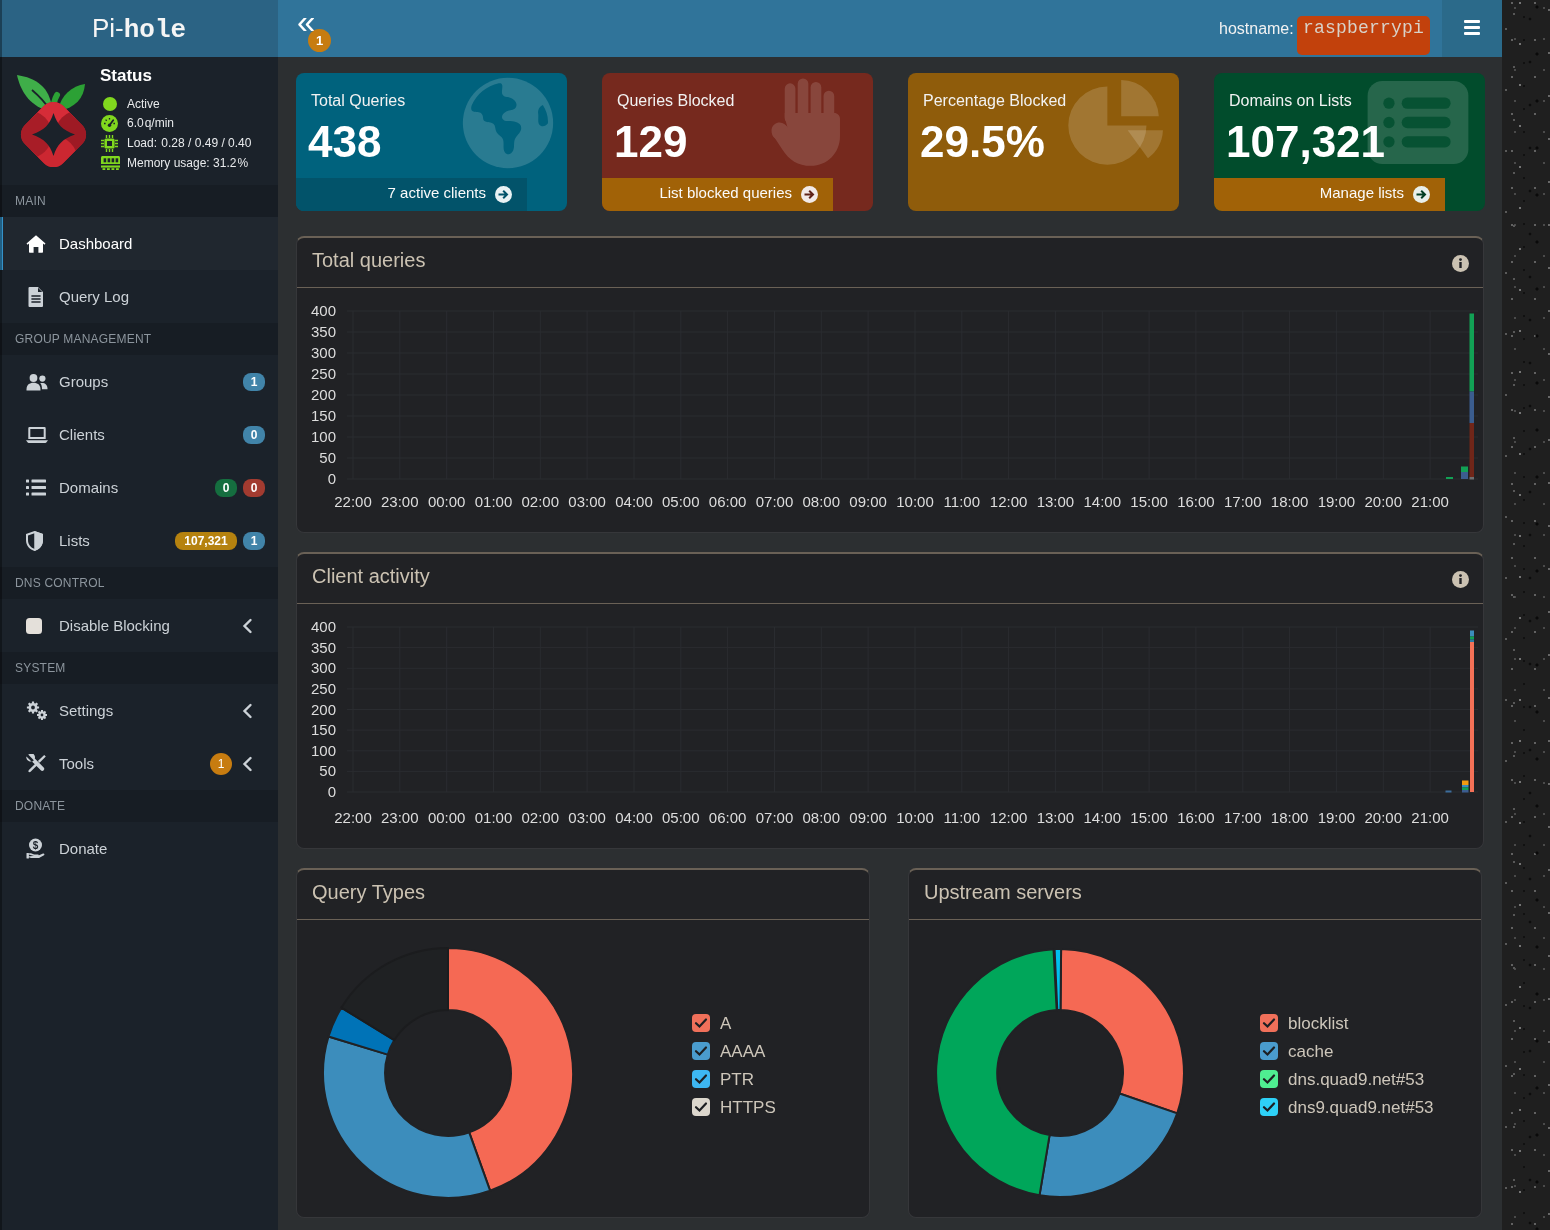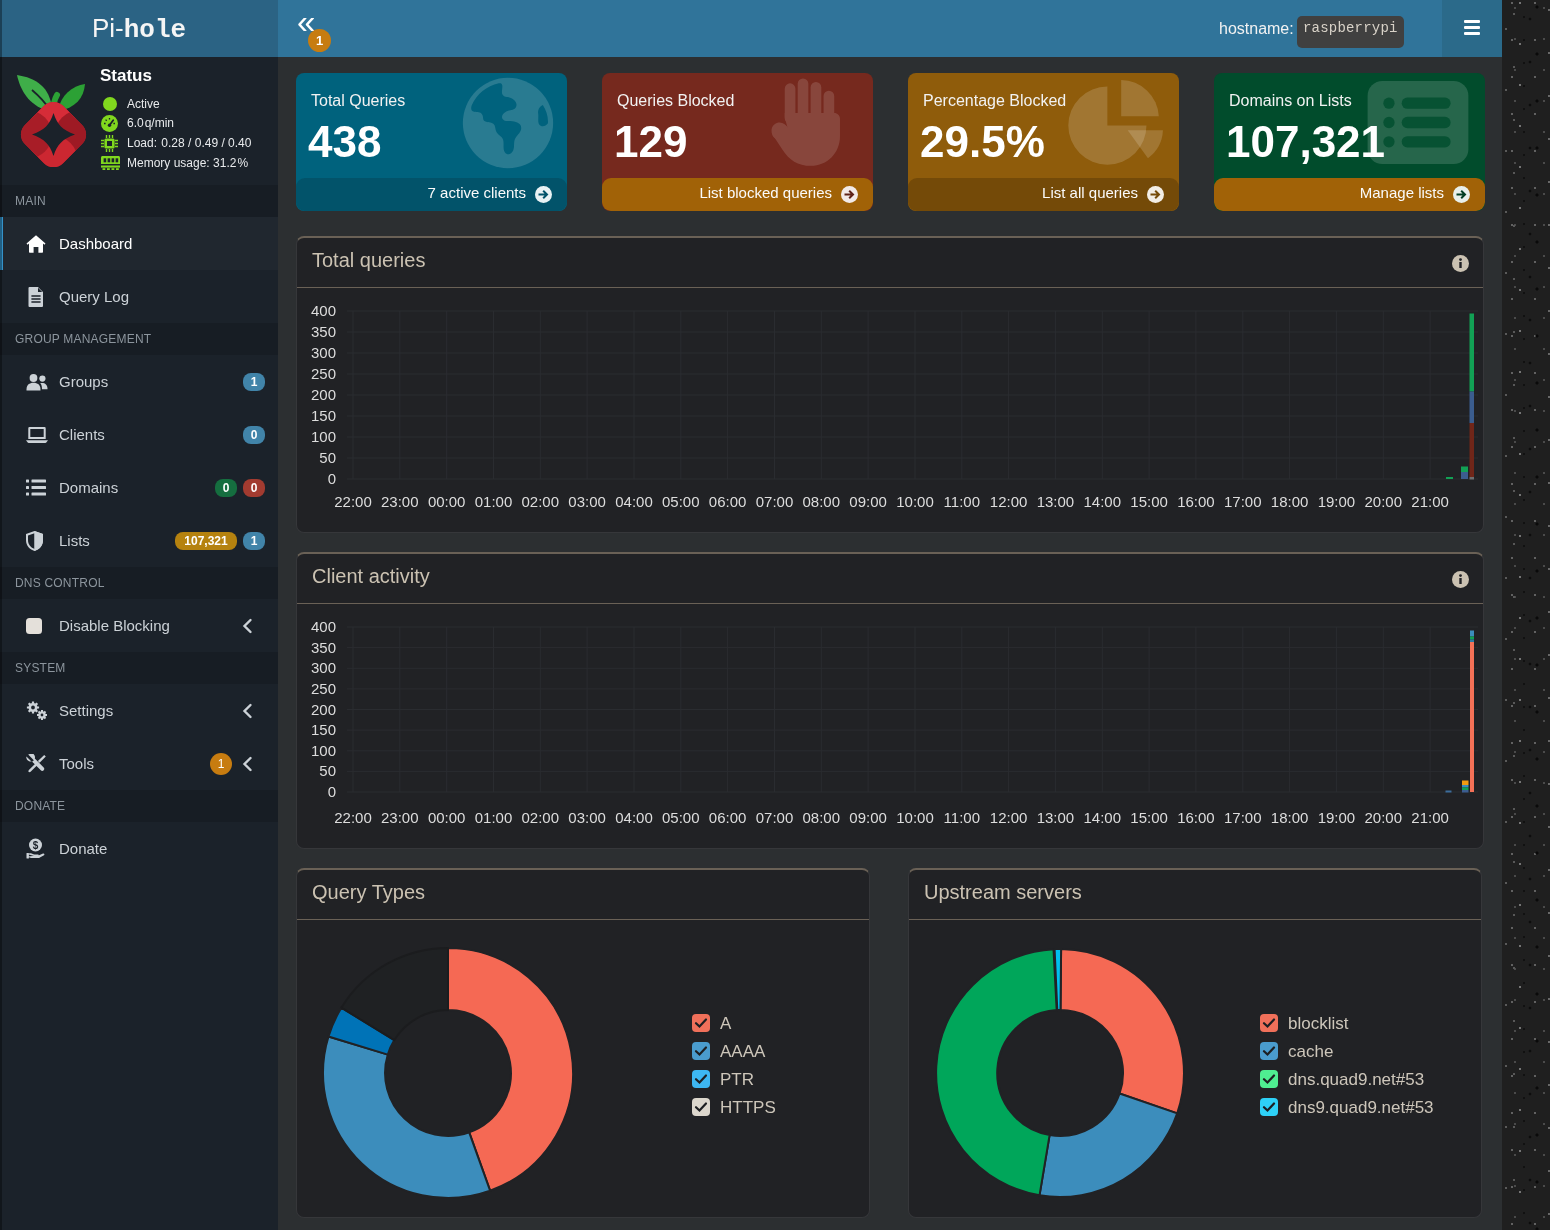--- a/index.html
+++ b/index.html
@@ -23,21 +23,21 @@
 .abs { position:absolute; }
 #app { position:absolute; left:0; top:0; width:1502px; height:1230px; background:#2c2f31; }
 
 
 #navbar { position:absolute; left:0; top:0; width:1502px; height:57px; background:#30749a; }
 #logo { position:absolute; left:0; top:0; width:278px; height:57px; background:#2b6384; color:#f5f5f5; text-align:center; line-height:57px; font-size:26px; font-weight:300; }
 #logo b { font-weight:700;font-family:Liberation Mono, monospace; }
 #collapse { position:absolute; left:297px; top:5px; color:#fff; font-size:33px; line-height:33px; font-weight:400; }
 #navbadge { position:absolute; left:308px; top:29px; width:23px; height:23px; border-radius:50%; background:#c77c10; color:#fff; font-size:13px; font-weight:700; text-align:center; line-height:23px; }
 .hostname-wrap { position:absolute; left:1219px; top:0; height:57px; line-height:57px; color:#f2f2f2; font-size:16px; }
-#hostcode { position:absolute; left:1297px; top:16px; height:32px; background:#404040; border-radius:5px; color:#d8d2c8; font-family:"Liberation Mono", monospace; font-size:14px; line-height:24px; padding:0 6px; letter-spacing:0.2px; }
+#hostcode { position:absolute; left:1297px; top:16px; height:39px; background:#c2410c; border-radius:5px; color:#d8d2c8; font-family:"Liberation Mono", monospace; font-size:18px; line-height:24px; padding:0 6px; letter-spacing:0.2px; }
 #burger { position:absolute; left:1442px; top:0; width:60px; height:57px; background:#2b6a8a; }
 #burger .bar { position:absolute; left:22px; width:16px; height:3px; background:#fff; border-radius:1px; }
 
 
 #sidebar { position:absolute; left:0; top:57px; width:278px; height:1173px; background:#1b222a; }
 #status-title { position:absolute; left:100px; top:9px; color:#fff; font-weight:700; font-size:17px; }
 .strow { position:absolute; left:127px; color:#e8eaec; font-size:12px; }
 .sticon { position:absolute; left:103px; }
 .band { position:absolute; left:0; width:278px; height:32px; background:#171d24; color:#8c959d; font-size:12px; line-height:32px; padding-left:15px; letter-spacing:0.2px; }
 .mitem { position:absolute; left:0; width:278px; height:53px; color:#ccd2d7; font-size:15px; }
@@ -47,21 +47,21 @@
 .micon { position:absolute; left:26px; top:17px; width:20px; height:20px; }
 .mitem.active .micon { left:23px; }
 .badge { position:absolute; top:18px; height:18px; border-radius:8px; color:#fff; font-size:12px; font-weight:700; line-height:18px; text-align:center; }
 .chev { position:absolute; left:241px; top:19px; width:12px; height:16px; }
 
 
 .card { position:absolute; top:73px; width:271px; height:138px; border-radius:8px; color:#fff; overflow:hidden; }
 .card .ttl { position:absolute; left:15px; top:85px; font-size:16px; color:#f2f2f2; }
 .card .ttl { top:19px; }
 .card .num { position:absolute; left:12px; top:44px; font-size:44px; font-weight:700; letter-spacing:0px; }
-.card .foot { position:absolute; left:0; bottom:0; width:271px; height:33px;border-radius:9px; }
+.card .foot { position:absolute; left:0; bottom:0; width:231px; height:33px; }
 .card .foottext { position:absolute; right:41px; top:6px; font-size:15px; color:#fbfbfb; }
 .ghost { position:absolute; opacity:1; }
 
 
 .panel { position:absolute; left:296px; width:1188px; background:#212225; border:1px solid #36373a; border-top:2px solid #6a6156; border-radius:8px; }
 .panel .phead { position:absolute; left:15px; top:11px; font-size:20px; color:#cbc2b2; }
 .panel .pinfo { position:absolute; right:14px; top:17px; }
 .panel .pdivider { position:absolute; left:0; top:49px; width:100%; height:1px; background:#6a6156; }
 .halfpanel { width:574px; }
 .legend-row { position:absolute; font-size:17px; color:#cdc6ba; }
@@ -298,27 +298,20 @@
     </div>
   </div>
   <div class="card" style="left:908px;background:#8f5c0b">
     <svg class="ghost" style="left:160px;top:4px" width="97" height="93" viewBox="0 0 33 31" fill="rgba(255,255,255,0.16)">
       <path d="M13.4 2.9 A13.3 13.3 0 1 0 26.7 16.2 L13.4 16.2 Z"></path>
       <path d="M18.1 13 V0.7 A13 13 0 0 1 30.9 13 Z"></path>
       <path d="M20.3 17.8 H32.3 A12.5 12.5 0 0 1 27.2 27.3 Z"></path>
     </svg>
     <div class="ttl">Percentage Blocked</div>
     <div class="num">29.5%</div>
-    <div class="foot" style="background:#744a08">
-      <div class="foottext">List all queries</div>
-      <svg class="abs" style="right:15px;top:8px" width="17" height="17" viewBox="0 0 17 17">
-          <circle cx="8.5" cy="8.5" r="8.5" fill="#f2ede5"></circle>
-          <path d="M3.5 8.5 h8 M8.2 4.8 L12 8.5 L8.2 12.2" stroke="#744a08" stroke-width="2" fill="none"></path>
-        </svg>
-    </div>
   </div>
   <div class="card" style="left:1214px;background:#014c2c">
     <svg class="ghost" style="left:153px;top:8px" width="102" height="83" viewBox="0 0 34 28">
       <rect x="0" y="0" width="34" height="28" rx="5" fill="rgba(255,255,255,0.15)"></rect>
       <g fill="#075233">
         <circle cx="7.2" cy="7.5" r="1.9"></circle>
           <rect x="11.5" y="5.6" width="16.5" height="3.8" rx="1.9"></rect>
         <circle cx="7.2" cy="14" r="1.9"></circle>
           <rect x="11.5" y="12.1" width="16.5" height="3.8" rx="1.9"></rect>
         <circle cx="7.2" cy="20.5" r="1.9"></circle>

